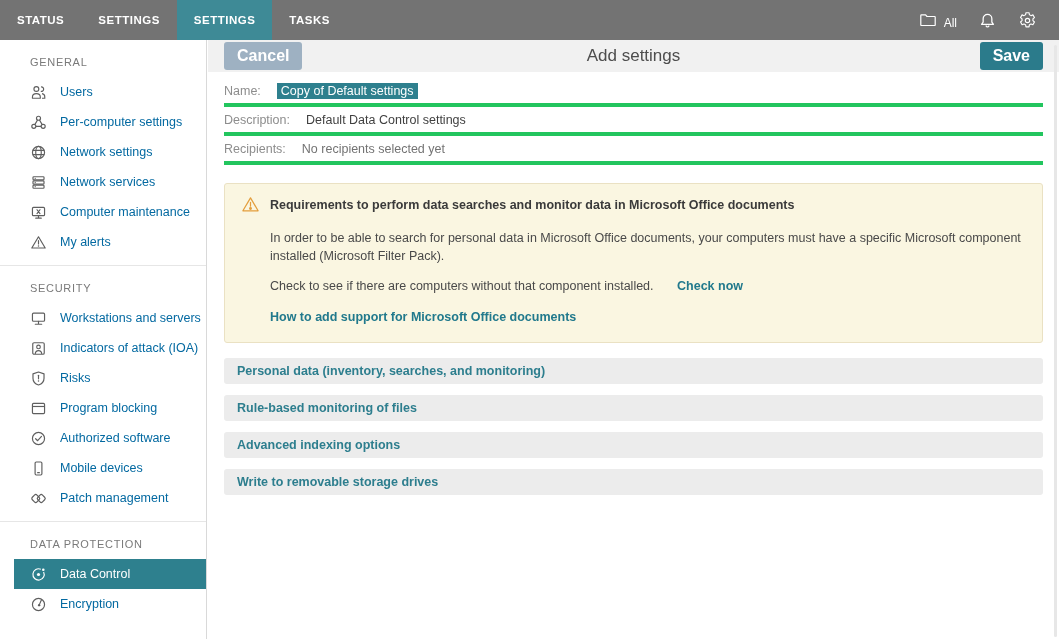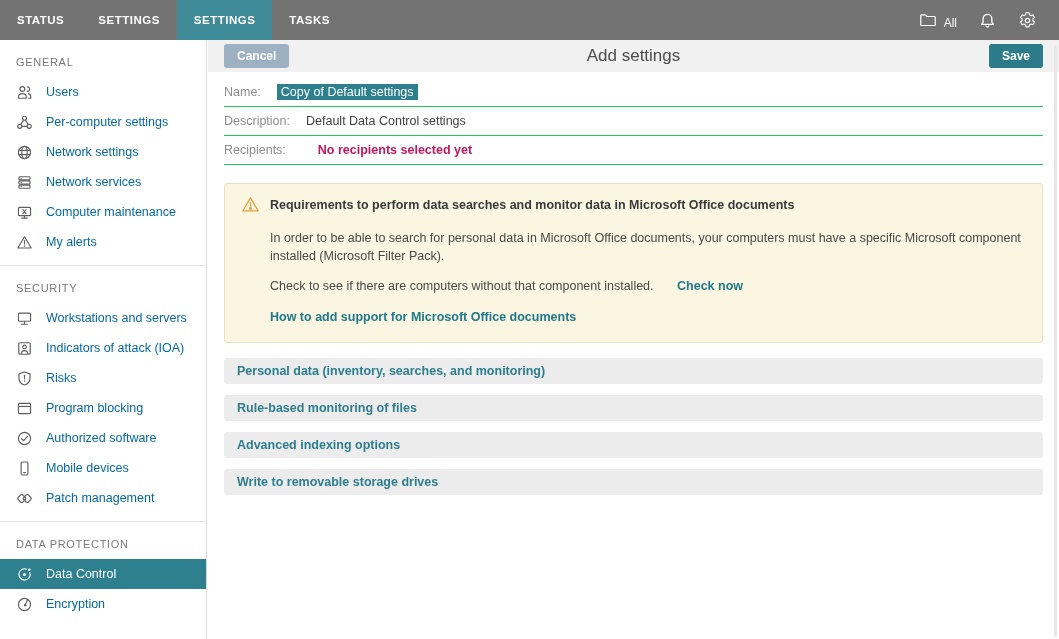--- a/index.html
+++ b/index.html
@@ -24,21 +24,21 @@
   }
   .top-ctl { display:flex; align-items:center; gap:7px; cursor:pointer; }
   .top-ctl svg { display:block; }
   .group-label { font-size:12px;margin-top:6px; }
 
   
   .sidebar {
     position:absolute; left:0; top:40px; bottom:0; width:207px;
     background:#fff; border-right:1px solid #d9d9d9; z-index:4;
   }
-  .side-section { padding-top:6px; }
+  .side-section { padding-top:6px;padding-left:14px; }
   .side-section + .side-section { border-top:1px solid #e6e6e6; margin-top:8px; }
   .side-title {
     display:block; font-size:11px; color:#7a7a7a; letter-spacing:.7px;
     margin:10px 0 9px 16px;
   }
   .side-item {
     height:30px; display:flex; align-items:center; padding-left:16px;
     cursor:pointer; color:#0369a1;
   }
   .side-item .ic { width:17px; height:17px; flex:0 0 17px; margin-right:13px; }
@@ -49,40 +49,40 @@
   .ic svg .dotfill { fill:#5f5f5f; stroke:none; }
 
   
   .main { position:absolute; left:208px; top:40px; right:0; bottom:0; background:#fff; }
   .action-bar {
     height:32px; background:#f1f1f1; display:flex; align-items:center;
     padding:0 16px; position:relative;
   }
   .btn {
     border:none; border-radius:3px; color:#fff; font-weight:bold;
-    font-size:12px; padding:5px 13px; cursor:pointer;
+    font-size:16px; padding:5px 13px; cursor:pointer;
     font-family:inherit;
   }
   .btn-cancel { background:#9eb1c2; }
   .btn-save { background:#2b7b8b; margin-left:auto; }
   .page-title {
     position:absolute; left:0; right:0; text-align:center;
     font-size:17px; color:#4d4d4d; pointer-events:none;
   }
 
   
   .form-rows { margin:6px 16px 0 16px; }
   .frow {
     min-height:29px; display:flex; align-items:center;
-    border-bottom:1px solid #22c55e;
+    border-bottom:4px solid #22c55e;
   }
   .flabel { color:#8d8d8d; margin-right:16px; }
   .sel-text { background:#2e808e; color:#fff; padding:1px 4px; }
   .plain-val { color:#3f3f3f; }
-  .link-val { color:#be185d; font-weight:bold; cursor:pointer;margin-left:16px; }
+  .link-val { color:#737373; font-weight:normal; cursor:pointer; }
 
   
   .warnbox {
     margin:18px 16px 0 16px; background:#faf6e1; border:1px solid #eae1c3;
     border-radius:3px; padding:13px 16px 16px 16px;
   }
   .warn-head { display:flex; align-items:flex-start; gap:10px; }
   .warn-head svg { flex:0 0 19px; margin-top:-2px; stroke:#e39e3d; fill:none; stroke-width:1.3; }
   .warn-title { font-weight:bold; color:#3a3a3a; line-height:1.3; }
   .warn-p { margin:13px 0 0 29px; color:#494949; line-height:1.4; }

